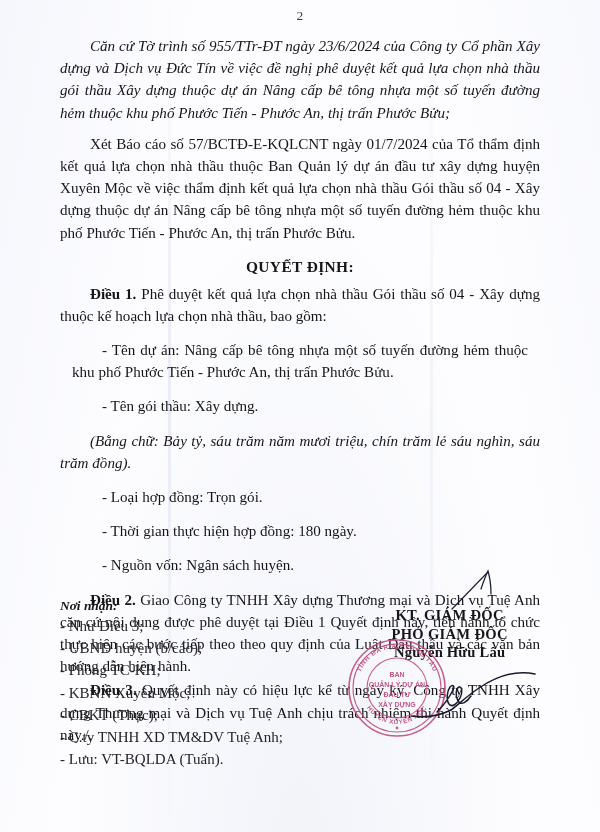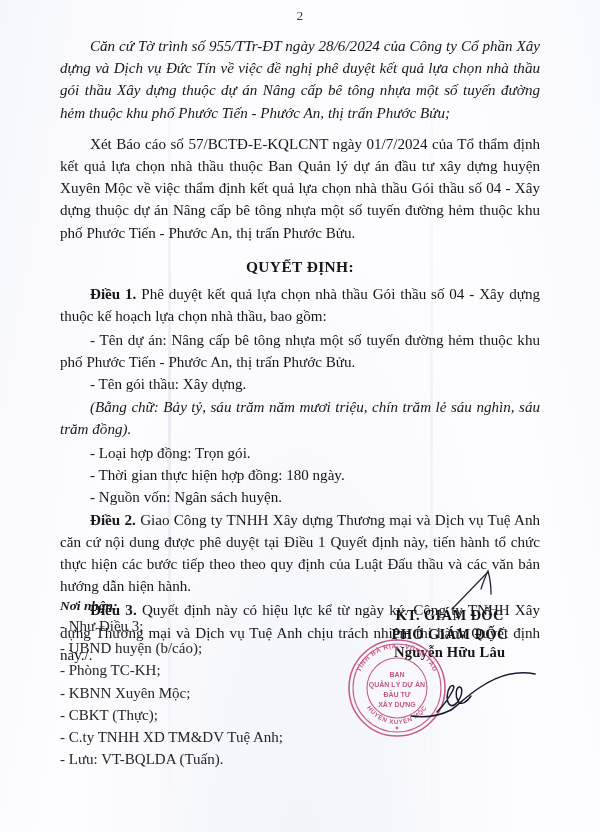--- a/index.html
+++ b/index.html
@@ -60,21 +60,21 @@
   .para {
     text-indent: 30px;
     margin: 0 0 2px 0;
   }
   .para.italic {
     font-style: italic;
   }
 
   .bullet {
     text-indent: 30px;
-    margin: 0;
+    margin: 12px;
   }
 
   .heading-center {
     text-align: center;
     font-weight: bold;
     font-size: 15.4px;
     letter-spacing: 0.4px;
     margin: 14px 0 7px 0;
   }
 
@@ -171,21 +171,21 @@
 <div class="page">
   <div class="scan-streak" style="left:168px;"></div>
   <div class="scan-streak" style="left:430px; opacity:.55;"></div>
 
   <div class="content">
 
     <div class="page-number">2</div>
 
     <div class="gap-md"></div>
 
-    <p class="body-text para italic">Căn cứ Tờ trình số 955/TTr-ĐT ngày 28/6/2024 của Công ty Cổ phần Xây dựng và Dịch vụ Đức Tín về việc đề nghị phê duyệt kết quả lựa chọn nhà thầu gói thầu Xây dựng thuộc dự án Nâng cấp bê tông nhựa một số tuyến đường hẻm thuộc khu phố Phước Tiến - Phước An, thị trấn Phước Bửu;</p>
+    <p class="body-text para italic">Căn cứ Tờ trình số 955/TTr-ĐT ngày 23/6/2024 của Công ty Cổ phần Xây dựng và Dịch vụ Đức Tín về việc đề nghị phê duyệt kết quả lựa chọn nhà thầu gói thầu Xây dựng thuộc dự án Nâng cấp bê tông nhựa một số tuyến đường hẻm thuộc khu phố Phước Tiến - Phước An, thị trấn Phước Bửu;</p>
 
     <div class="gap-sm"></div>
 
     <p class="body-text para">Xét Báo cáo số 57/BCTĐ-E-KQLCNT ngày 01/7/2024 của Tổ thẩm định kết quả lựa chọn nhà thầu thuộc Ban Quản lý dự án đầu tư xây dựng huyện Xuyên Mộc về việc thẩm định kết quả lựa chọn nhà thầu Gói thầu số 04 - Xây dựng thuộc dự án Nâng cấp bê tông nhựa một số tuyến đường hẻm thuộc khu phố Phước Tiến - Phước An, thị trấn Phước Bửu.</p>
 
     <div class="heading-center">QUYẾT ĐỊNH:</div>
 
     <p class="body-text para">
       <span class="b">Điều 1.</span>
       <span>Phê duyệt kết quả lựa chọn nhà thầu Gói thầu số 04 - Xây dựng thuộc kế hoạch lựa chọn nhà thầu, bao gồm:</span>

